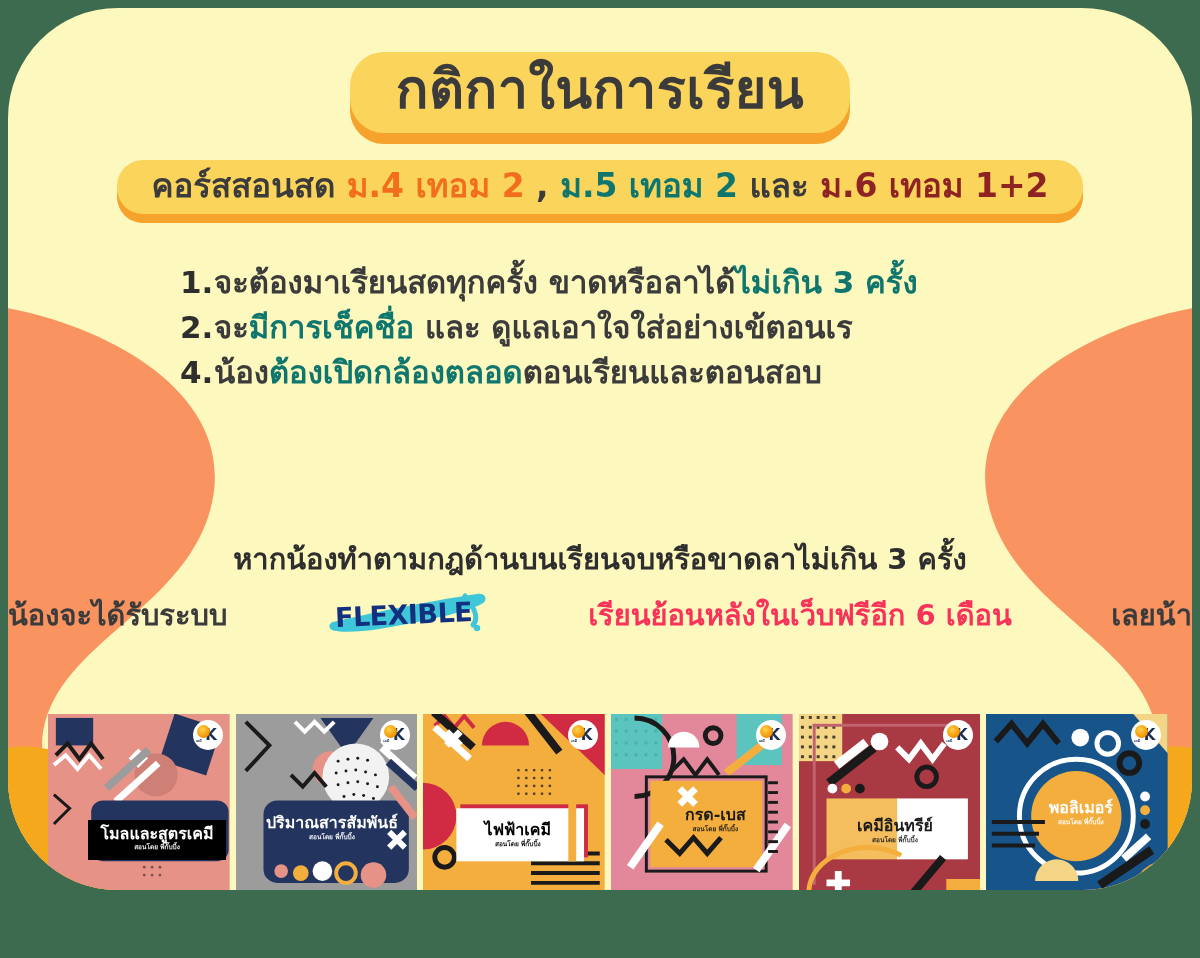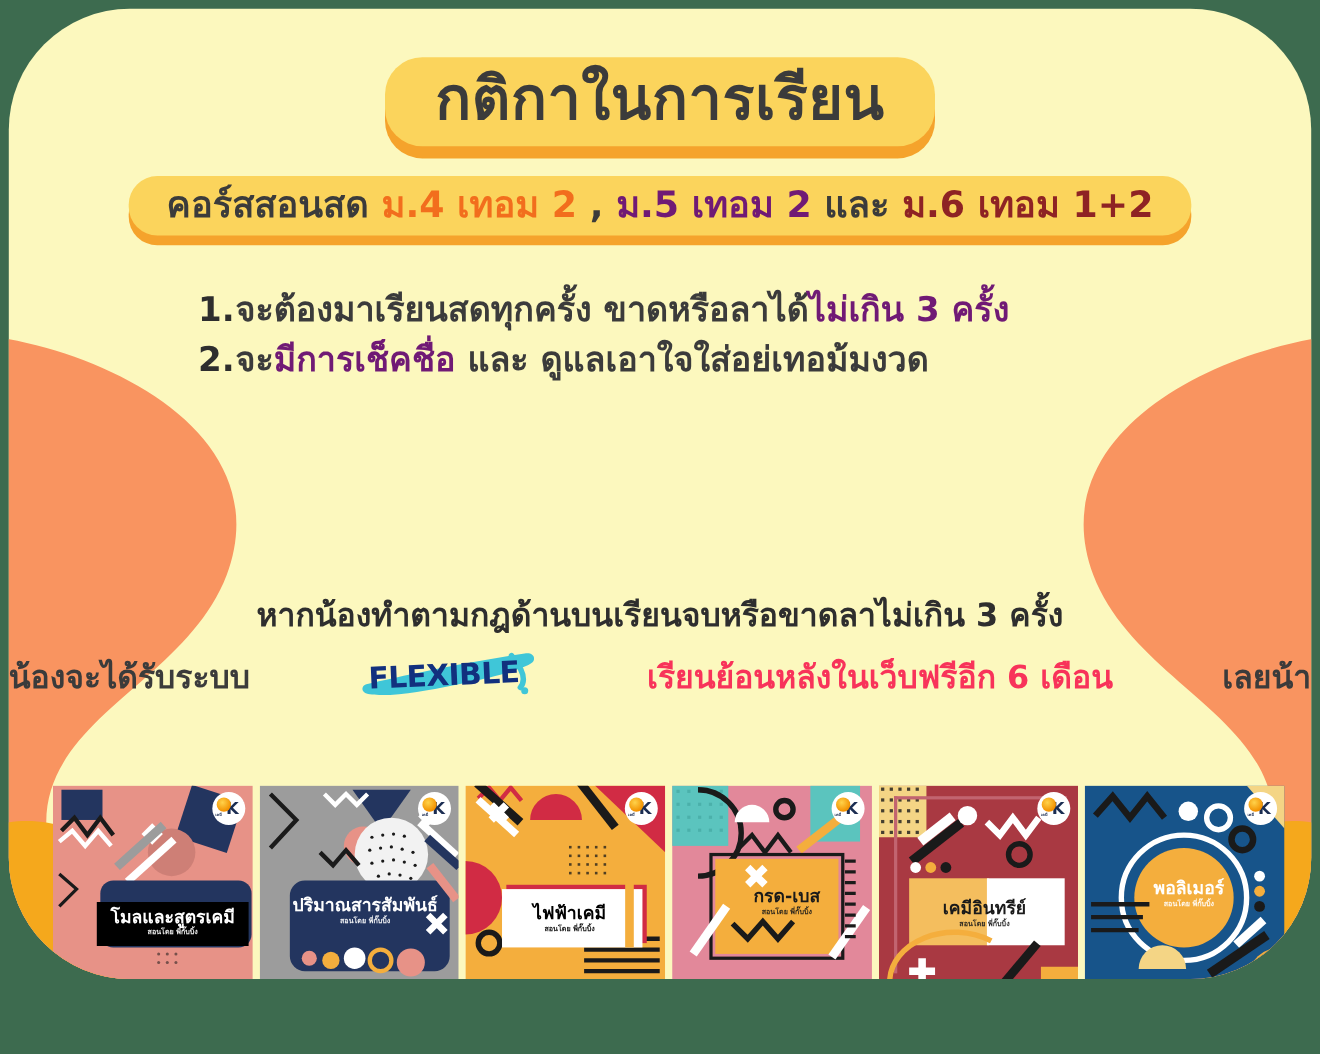--- a/index.html
+++ b/index.html
@@ -33,21 +33,21 @@
   
   .sub-wrap{position:absolute;left:0;right:0;top:152px;display:flex;justify-content:center;}
   .sub-bar{
     position:relative;background:#FBD45C;border-radius:26px;
     padding:7px 34px 9px 34px;box-shadow:0 9px 0 0 #F5A32C;
     white-space:nowrap;
   }
   .sub-bar span{font-size:33px;font-weight:bold;line-height:1.15;}
   .c-dark{color:#3B3B3B;}
   .c-orange{color:#F26E1D;}
-  .c-red{color:#701a75;}
+  .c-red{color:#0f766e;}
   .c-maroon{color:#8E2324;}
   .c-pink-red{color:#F8335A;}
 
   
   .rules{position:absolute;left:0;right:0;top:252px;}
   .rule{
     text-align:left;font-size:31px;font-weight:bold;color:#2E2E2E;
     line-height:1.0;padding:7px 0;white-space:nowrap;
     margin-left:172px;
   }
@@ -119,21 +119,24 @@
       <div class="sub-bar">
         <span class="c-dark">คอร์สสอนสด </span><span class="c-orange">ม.4 เทอม 2</span><span class="c-dark">  ,  </span><span class="c-red">ม.5 เทอม 2</span><span class="c-dark">  และ  </span><span class="c-maroon">ม.6 เทอม 1+2</span>
       </div>
     </div>
 
     <div class="rules">
       <div class="rule">
         <span class="num">1.</span><span class="c-dark">จะต้องมาเรียนสดทุกครั้ง ขาดหรือลาได้</span><span class="c-red">ไม่เกิน 3 ครั้ง</span><span class="c-dark"></span>
       </div>
       <div class="rule">
-        <span class="num">2.</span><span class="c-dark">จะ</span><span class="c-red">มีการเช็คชื่อ</span><span class="c-dark"> และ ดูแลเอาใจใส่อย่เทอม้มงวด</span>
+        <span class="num">2.</span><span class="c-dark">จะ</span><span class="c-red">มีการเช็คชื่อ</span><span class="c-dark"> และ ดูแลเอาใจใส่อย่างเข้ตอนเร</span>
+      </div>
+      <div class="rule">
+        <span class="num">4.</span><span class="c-dark">น้อง</span><span class="c-red">ต้องเปิดกล้องตลอด</span><span class="c-dark">ตอนเรียนและตอนสอบ</span>
       </div>
     </div>
 
     <div class="closing">
       <div class="line">หากน้องทำตามกฎด้านบนเรียนจบหรือขาดลาไม่เกิน 3 ครั้ง</div>
       <div class="line line2">
         <span class="c-dark">น้องจะได้รับระบบ</span>
 
         <span class="flex-logo">
           <svg width="162" height="46" viewBox="0 0 162 46">

